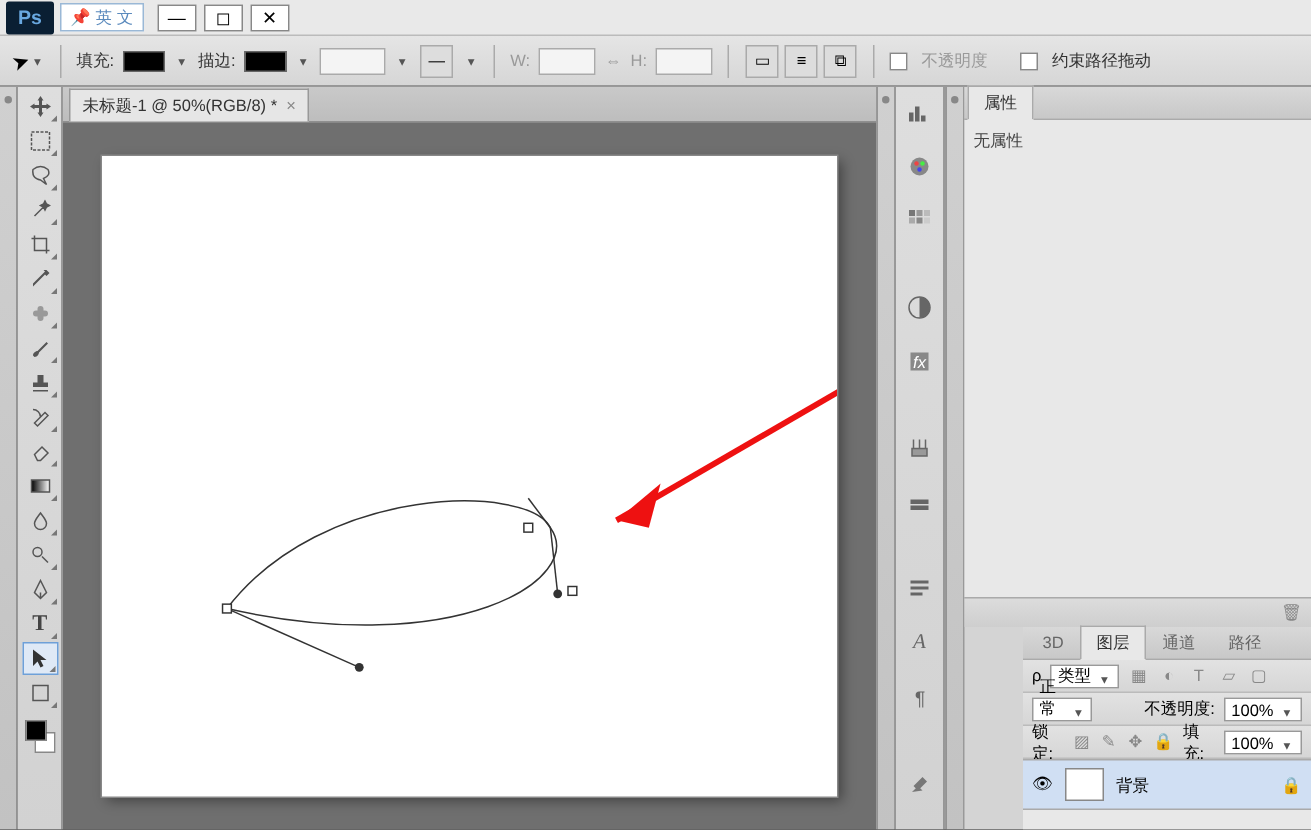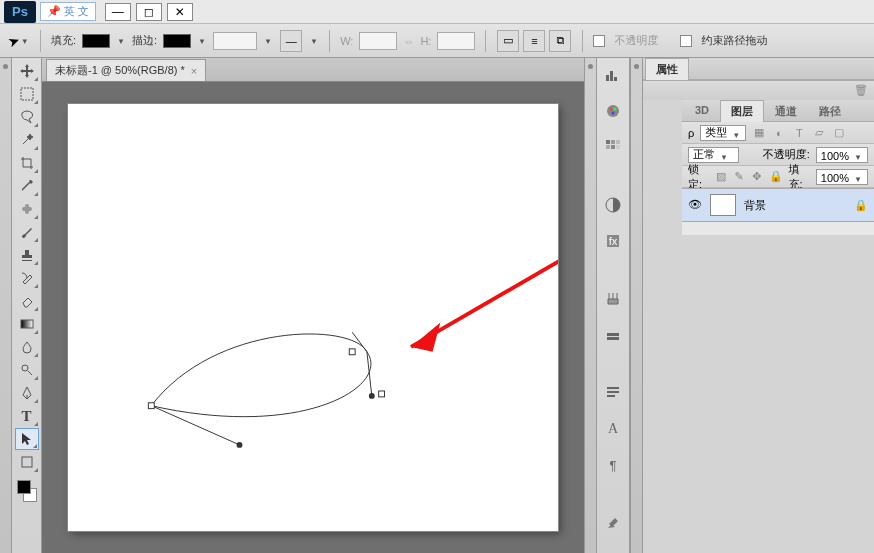--- a/index.html
+++ b/index.html
@@ -45,27 +45,27 @@
 
 
 .doc-area { flex: 1; background: #6f6f6f; display:flex;flex-direction:column; }
 .tab-bar { height: 24px; background: linear-gradient(#c9c9c9,#bdbdbd); display:flex;align-items:flex-end;padding-left:4px;border-bottom:1px solid #888;}
 .tab { height:22px;background:#e6e6e6;border:1px solid #999;border-bottom:none;padding:3px 8px;display:flex;align-items:center;gap:6px;color:#333;justify-content:flex-end;}
 .tab-close{color:#888;}
 .canvas-wrap{flex:1;padding:22px 26px;overflow:hidden;}
 .canvas{width:100%;height:100%;background:#fff;box-shadow:0 0 0 1px #888, 3px 3px 8px rgba(0,0,0,0.4);position:relative;}
 
 
-.right-icons{width:34px;background:linear-gradient(#dedede,#d2d2d2);border-left:1px solid #999;border-right:1px solid #999;display:flex;flex-direction:column;align-items:center;padding-top:6px;gap:14px;}
+.right-icons{width:34px;background:linear-gradient(#dedede,#d2d2d2);border-left:1px solid #999;border-right:1px solid #999;display:flex;flex-direction:column;align-items:center;padding-top:6px;gap:14px;font-style:italic;}
 .ricon{width:22px;height:22px;display:flex;align-items:center;justify-content:center;color:#555;}
 .rgap{height:8px;}
 
 
 .panels{width:232px;background:#d4d4d4;display:flex;flex-direction:column;border-left:1px solid #999;}
-.panel-tabs{height:22px;background:linear-gradient(#d8d8d8,#c8c8c8);display:flex;align-items:flex-start;border-bottom:1px solid #aaa;padding-left:2px;font-weight:bold;}
+.panel-tabs{height:22px;background:linear-gradient(#d8d8d8,#c8c8c8);display:flex;align-items:center;border-bottom:1px solid #aaa;padding-left:2px;}
 .ptab{padding:3px 10px;color:#666;border:1px solid transparent;}
 .ptab.active{background:#e8e8e8;border:1px solid #aaa;border-bottom:1px solid #e8e8e8;color:#333;}
 .panel-body{flex:1;background:#e8e8e8;padding:6px;color:#444;position:relative;}
 .panel-foot{height:20px;background:linear-gradient(#dcdcdc,#cecece);border-top:1px solid #aaa;display:flex;justify-content:flex-end;align-items:center;padding:0 6px;}
 .trash-icon{color:#888;}
 
 .layers-panel{height:135px;display:flex;flex-direction:column;padding-left:39px;}
 .layer-row{height:22px;background:linear-gradient(#e2e2e2,#d6d6d6);display:flex;align-items:center;padding:0 6px;gap:6px;border-bottom:1px solid #bbb;}
 .sel-box{border:1px solid #999;background:#fff;height:16px;padding:0 4px;display:flex;align-items:flex-end;gap:4px;}
 .mini-ic{width:14px;height:14px;display:flex;align-items:center;justify-content:center;color:#888;}
@@ -364,20 +364,23 @@
 
   <div class="edge-strip right">
       <div class="dot-grab"></div>
     </div>
 
   <div class="panels">
 
     <div class="panel-tabs">
       <div class="ptab active">属性</div>
     </div>
+    <div class="panel-body">
+      <div>无属性</div>
+    </div>
     <div class="panel-foot">
       <span class="trash-icon">🗑</span>
     </div>
 
     <div class="layers-panel">
       <div class="panel-tabs">
         <div class="ptab">3D</div>
         <div class="ptab active">图层</div>
         <div class="ptab">通道</div>
         <div class="ptab">路径</div>
@@ -388,21 +391,21 @@
             <span>类型</span>
             <span class="dd"></span>
           </div>
         <span class="mini-ic">▦</span>
         <span class="mini-ic">◐</span>
         <span class="mini-ic">T</span>
         <span class="mini-ic">▱</span>
         <span class="mini-ic">▢</span>
       </div>
       <div class="layer-row">
-        <div class="sel-box" style="width:51px">
+        <div class="sel-box" style="width:40px">
             <span>正常</span>
             <span class="dd"></span>
           </div>
         <span style="margin-left:auto">不透明度:</span>
         <div class="sel-box">
             <span>100%</span>
             <span class="dd"></span>
           </div>
       </div>
       <div class="layer-row">

